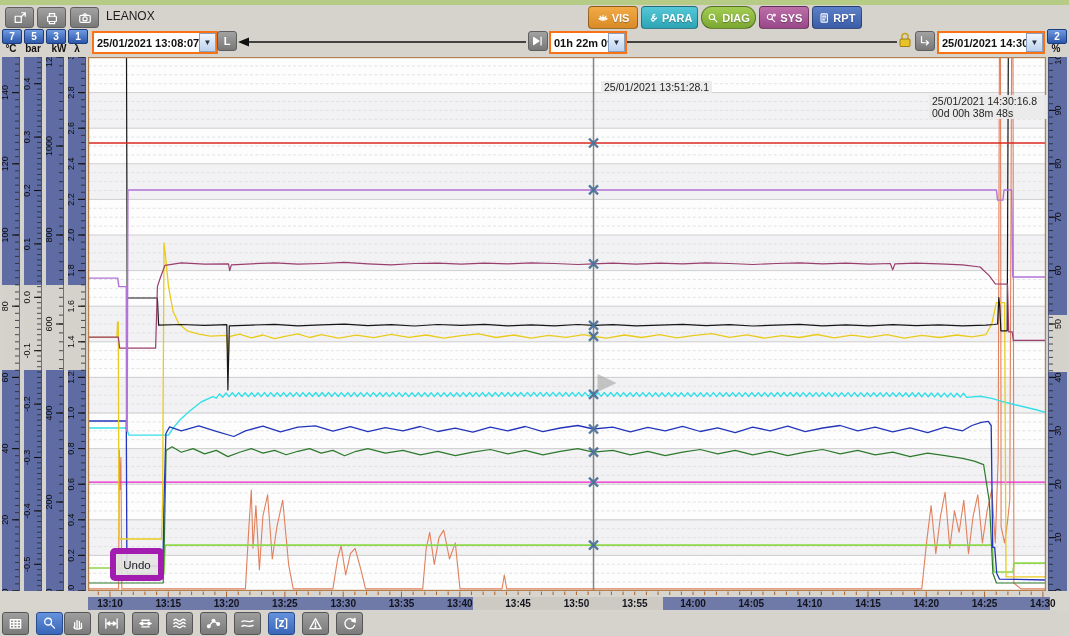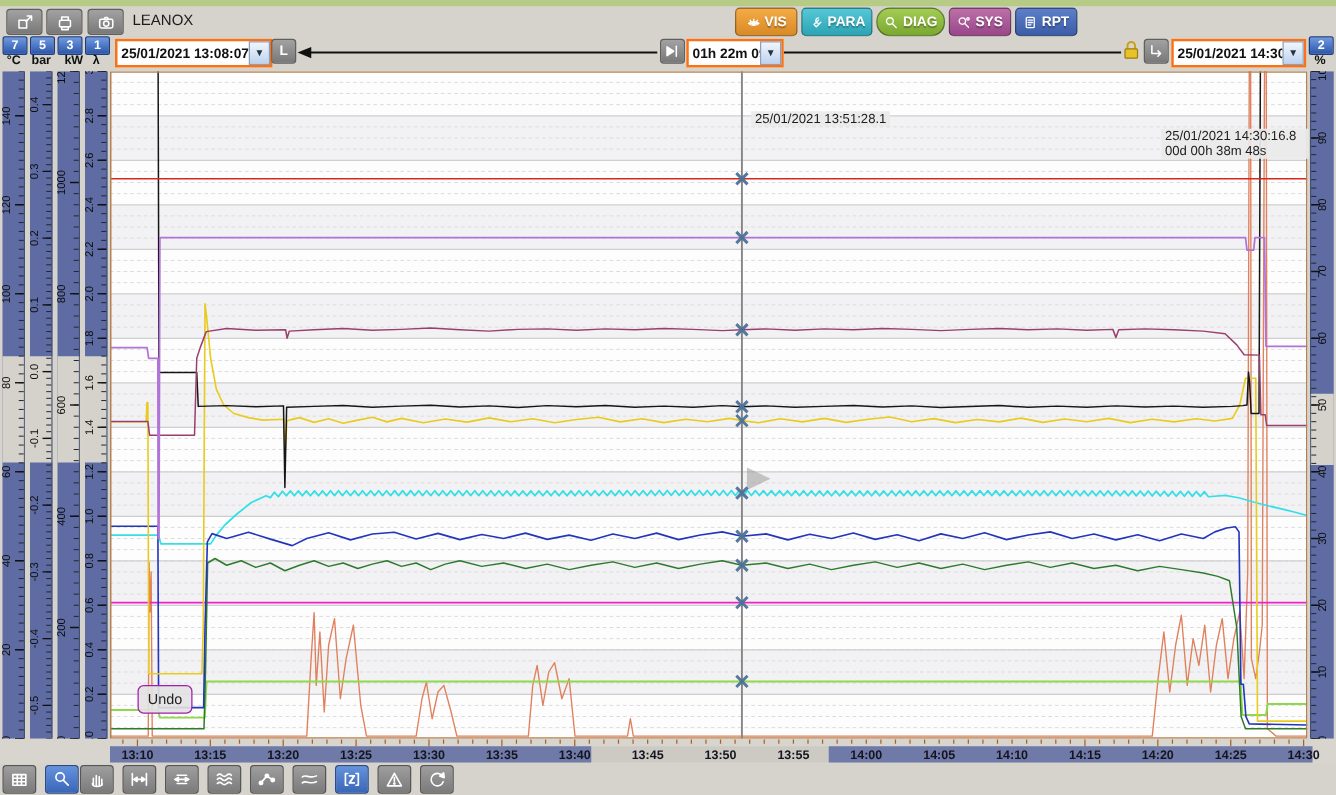--- a/index.html
+++ b/index.html
@@ -22,23 +22,23 @@
   .combo{position:absolute;top:3px;height:19px;background:#fff;border:2px solid #f97316;display:flex;
          align-items:center;font-size:11px;font-weight:bold;color:#111;}
   .combo .val{flex:1;padding:0 3px;white-space:nowrap;overflow:hidden;}
   .combo .drop{width:15px;height:17px;border:1px solid #8aa0c0;background:linear-gradient(#f2f6fc,#bdd2ee);
                display:flex;align-items:center;justify-content:center;font-size:8px;color:#234;}
   .sq-btn{position:absolute;top:3px;width:18px;height:18px;border:1px solid #5f5f5f;border-radius:3px;
           background:linear-gradient(#a2a2a2,#787878);color:#fff;display:flex;align-items:center;justify-content:center;
           font-size:11px;font-weight:bold;}
   .chart-wrap{position:absolute;left:0;top:57px;}
   .annotation{position:absolute;background:rgba(234,234,234,.92);color:#1d1d1d;font-size:10.5px;
-              padding:0 3px;line-height:12px;white-space:nowrap;margin-top:8px;}
+              padding:0 3px;line-height:12px;white-space:nowrap;}
   .annotation.right{text-align:left;}
-  .undo-btn{position:absolute;left:110px;top:548px;width:42px;height:21px;border:1px solid #a21caf;border-radius:5px;
+  .undo-btn{position:absolute;left:110px;top:548px;width:42px;height:21px;border:6px solid #a21caf;border-radius:5px;
             background:rgba(226,226,226,.9);font-size:11.5px;color:#222;display:flex;align-items:center;justify-content:center;}
   .bottom-toolbar{position:absolute;left:2px;top:612px;display:flex;gap:7px;align-items:center;}
   .bt-group{display:flex;gap:1px;}
   .bt-btn{width:25px;height:21px;border:1px solid #565656;border-radius:3px;background:linear-gradient(#9e9e9e,#7b7b7b);
           display:flex;align-items:center;justify-content:center;}
   .bt-btn.active{background:linear-gradient(#6592dc,#3a66b8);border-color:#274b8c;}
   svg{display:block;}
 </style>
 </head>
 <body>

